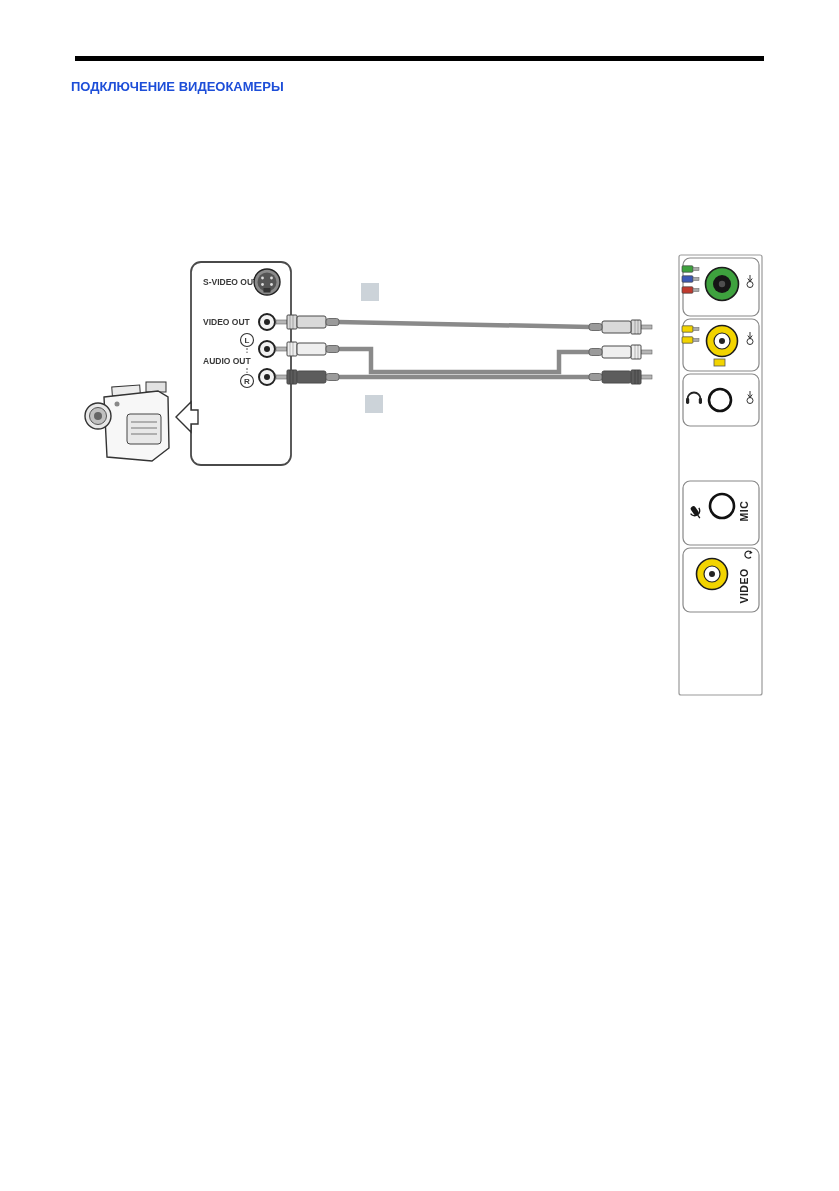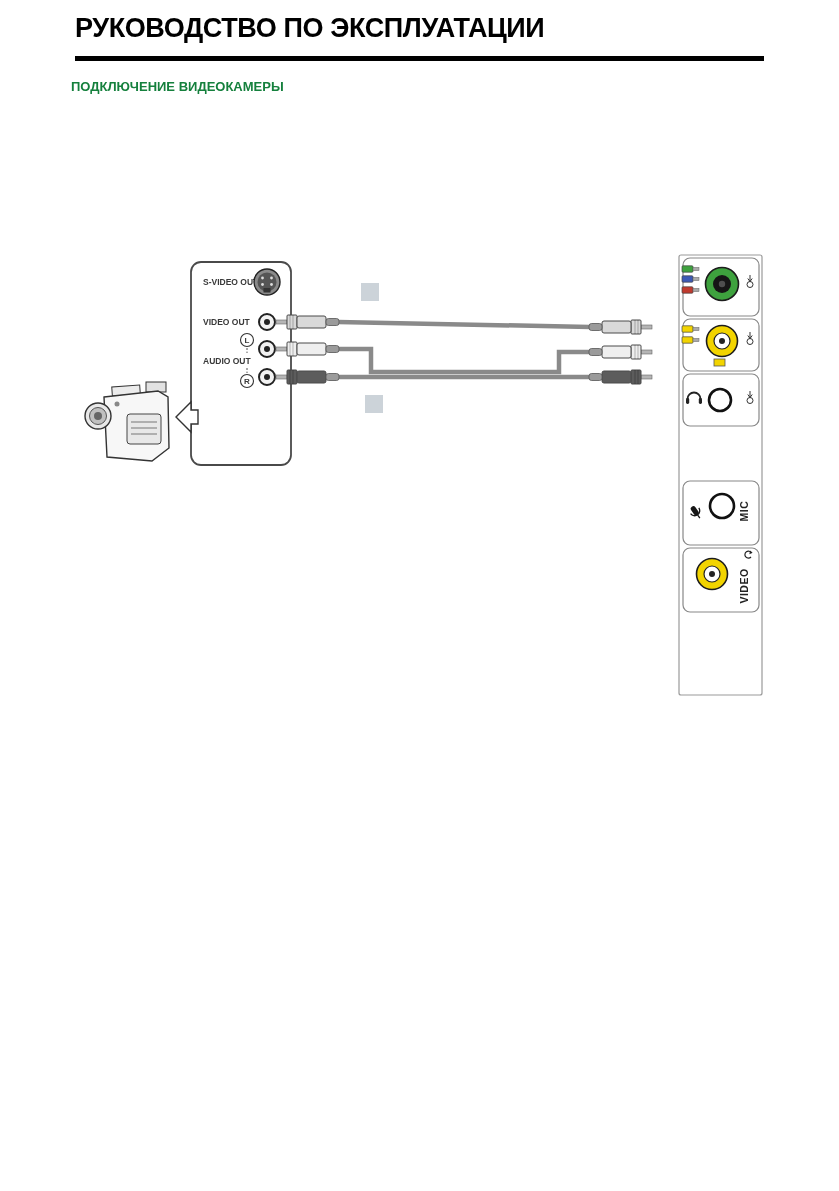--- a/index.html
+++ b/index.html
@@ -1,31 +1,30 @@
 <!DOCTYPE html>
 <html><head>
 <meta charset="utf-8">
 <style>
   html,body{margin:0;padding:0;background:#fff;}
   *{box-sizing:border-box;}
   .page{position:relative;width:839px;height:1191px;background:#fff;overflow:hidden;font-family:"Liberation Sans",sans-serif;}
   .doc-title{position:absolute;left:75px;top:13px;margin:0;font-size:27px;font-weight:bold;color:#000;letter-spacing:-0.4px;white-space:nowrap;}
   .title-rule{position:absolute;left:75px;top:56px;width:689px;height:5px;background:#000;}
-  .section-title{position:absolute;left:71px;top:79px;margin:0;font-size:13px;font-weight:bold;color:#15803d;white-space:nowrap;}
+  .section-title{position:absolute;left:71px;top:79px;margin:0;font-size:13px;font-weight:bold;color:#1d4ed8;white-space:nowrap;}
   svg.diagram{position:absolute;left:0;top:0;}
   svg text{font-family:"Liberation Sans",sans-serif;}
   .plbl{font-size:8.5px;font-weight:bold;fill:#3a3a3a;}
   .clbl{font-size:8px;font-weight:bold;fill:#3a3a3a;}
   .vlbl{font-size:10.5px;font-weight:bold;fill:#222;letter-spacing:0.5px;}
 </style>
 </head>
 <body>
 
 <div class="page">
-  <h1 class="doc-title">РУКОВОДСТВО ПО ЭКСПЛУАТАЦИИ</h1>
   <div class="title-rule"></div>
   <h2 class="section-title">ПОДКЛЮЧЕНИЕ ВИДЕОКАМЕРЫ</h2>
 
   <svg class="diagram" width="839" height="780" viewBox="0 0 839 780">
     <defs>
       <g id="plugL">
         <rect x="0" y="-2" width="11" height="4" fill="#b5b5b5" stroke="#666" stroke-width="0.6"></rect>
         <rect x="11" y="-7" width="10" height="14" rx="1" fill="currentColor" stroke="#4a4a4a" stroke-width="1"></rect>
         <line x1="14" y1="-7" x2="14" y2="7" stroke="#000" stroke-opacity="0.25" stroke-width="1"></line>
         <line x1="17" y1="-7" x2="17" y2="7" stroke="#000" stroke-opacity="0.25" stroke-width="1"></line>

